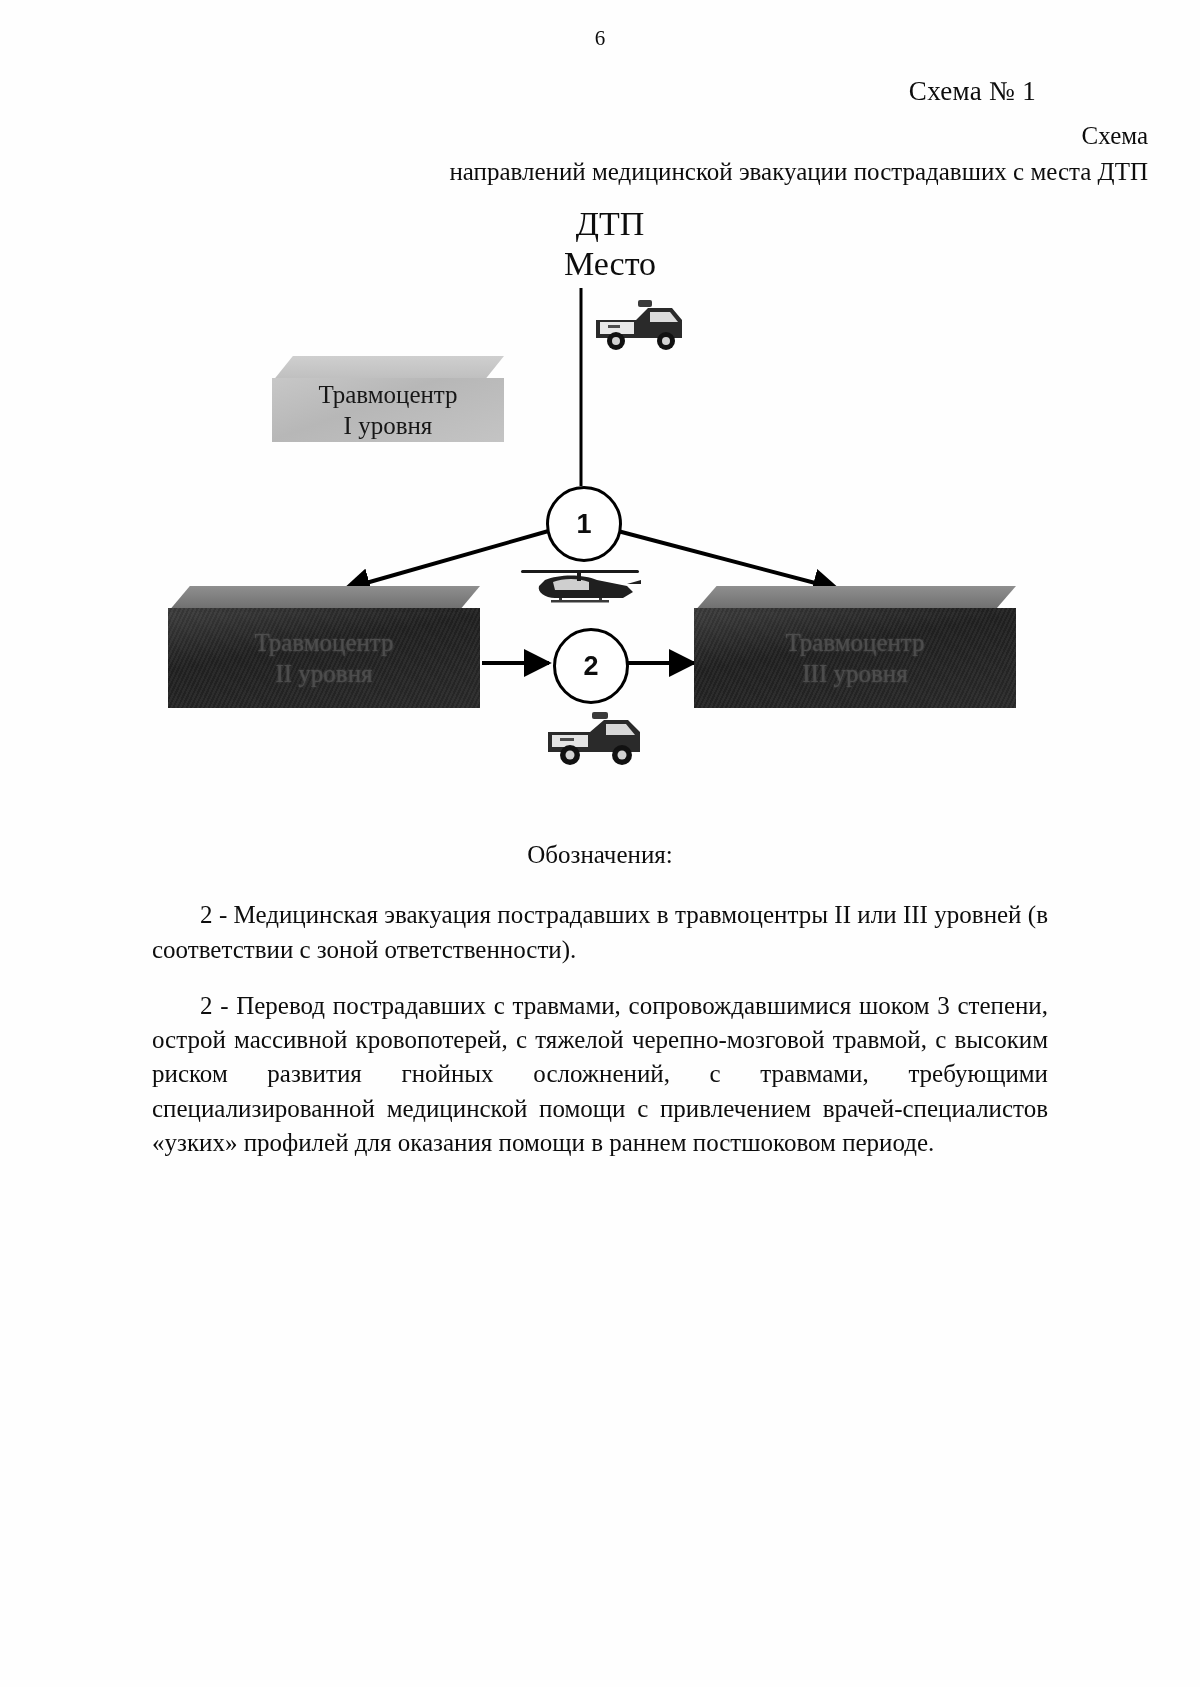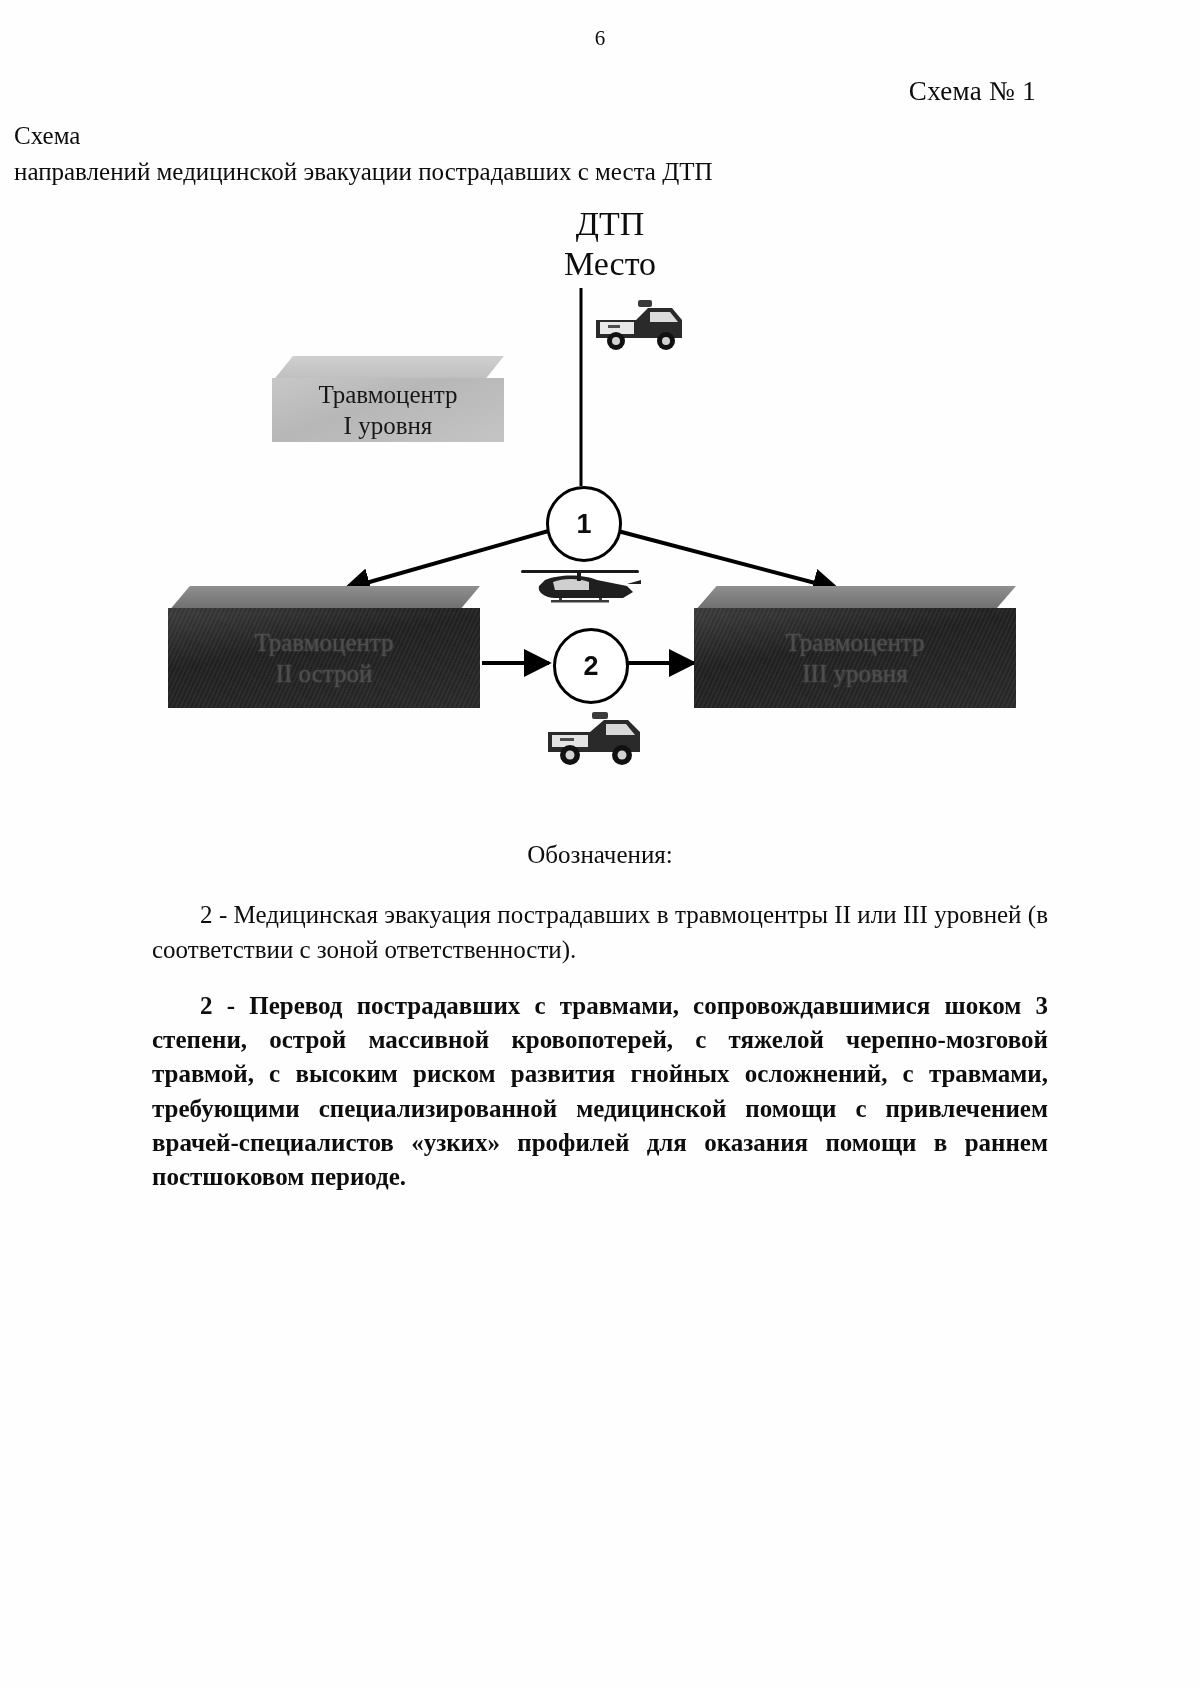--- a/index.html
+++ b/index.html
@@ -36,23 +36,23 @@
     top: 76px;
     right: 164px;
     font-size: 27px;
     letter-spacing: .3px;
   }
 
   
   .title-block {
     position: absolute;
     top: 118px;
-    left: 14px;
+    left: 8px;
     width: 1140px;
-    text-align: left;
+    text-align: right;
     line-height: 1.42;
   }
   .title-line1 { font-size: 25px; }
   .title-line2 { font-size: 25px; }
 
   
   .diagram {
     position: absolute;
     top: 196px;
     left: 0;
@@ -176,21 +176,21 @@
     font-size: 25px;
     line-height: 1.37;
   }
   .legend-heading { margin: 0 0 26px 0; text-align: center; }
   .legend-item {
     margin: 0 0 22px 0;
     text-indent: 48px;
     text-align: justify;
     hyphens: none;
   }
-  .legend-item:last-child { margin-bottom: 0; font-weight: bold; }
+  .legend-item:last-child { margin-bottom: 0; }
 </style>
 </head>
 <body>
 
 <div class="page">
 
   <div class="page-number">6</div>
 
   <div class="scheme-no">Схема № 1</div>
 
@@ -259,21 +259,21 @@
       <rect x="44" y="30" width="3" height="4" fill="#3a3a3a"></rect>
       <rect x="84" y="30" width="3" height="4" fill="#3a3a3a"></rect>
       <path d="M112 16 L126 12 L126 16 Z" fill="#1f1f1f"></path>
     </svg>
 
     <div class="block box-dark box-level2">
       <div class="top"></div>
       <div class="face">
         <div class="txt">
           <div>Травмоцентр</div>
-          <div>II острой</div>
+          <div>II уровня</div>
         </div>
       </div>
     </div>
 
     <div class="block box-dark box-level3">
       <div class="top"></div>
       <div class="face">
         <div class="txt">
           <div>Травмоцентр</div>
           <div>III уровня</div>

